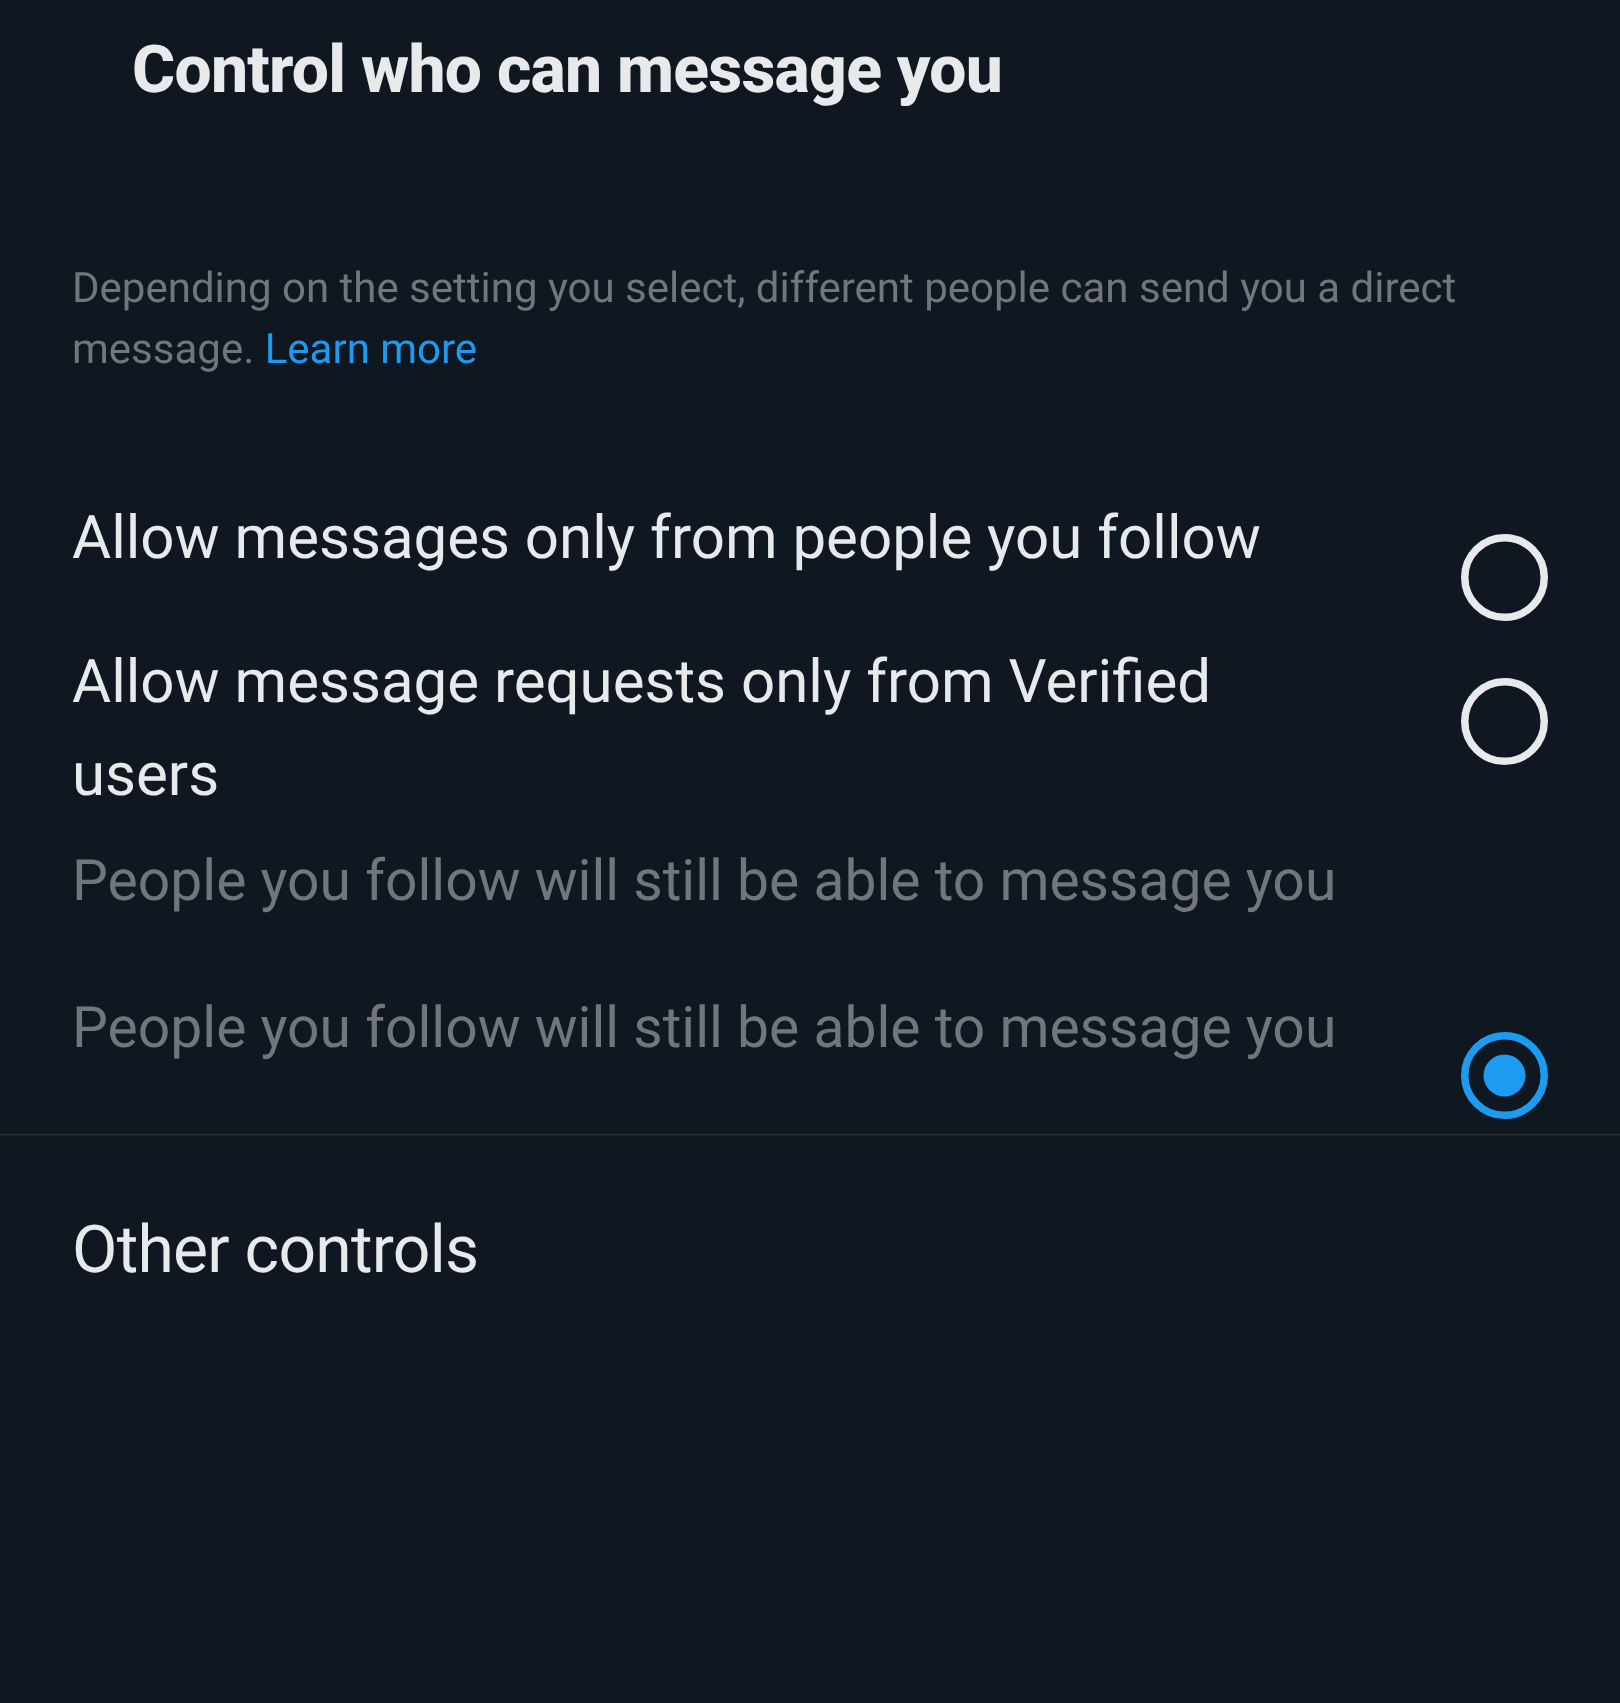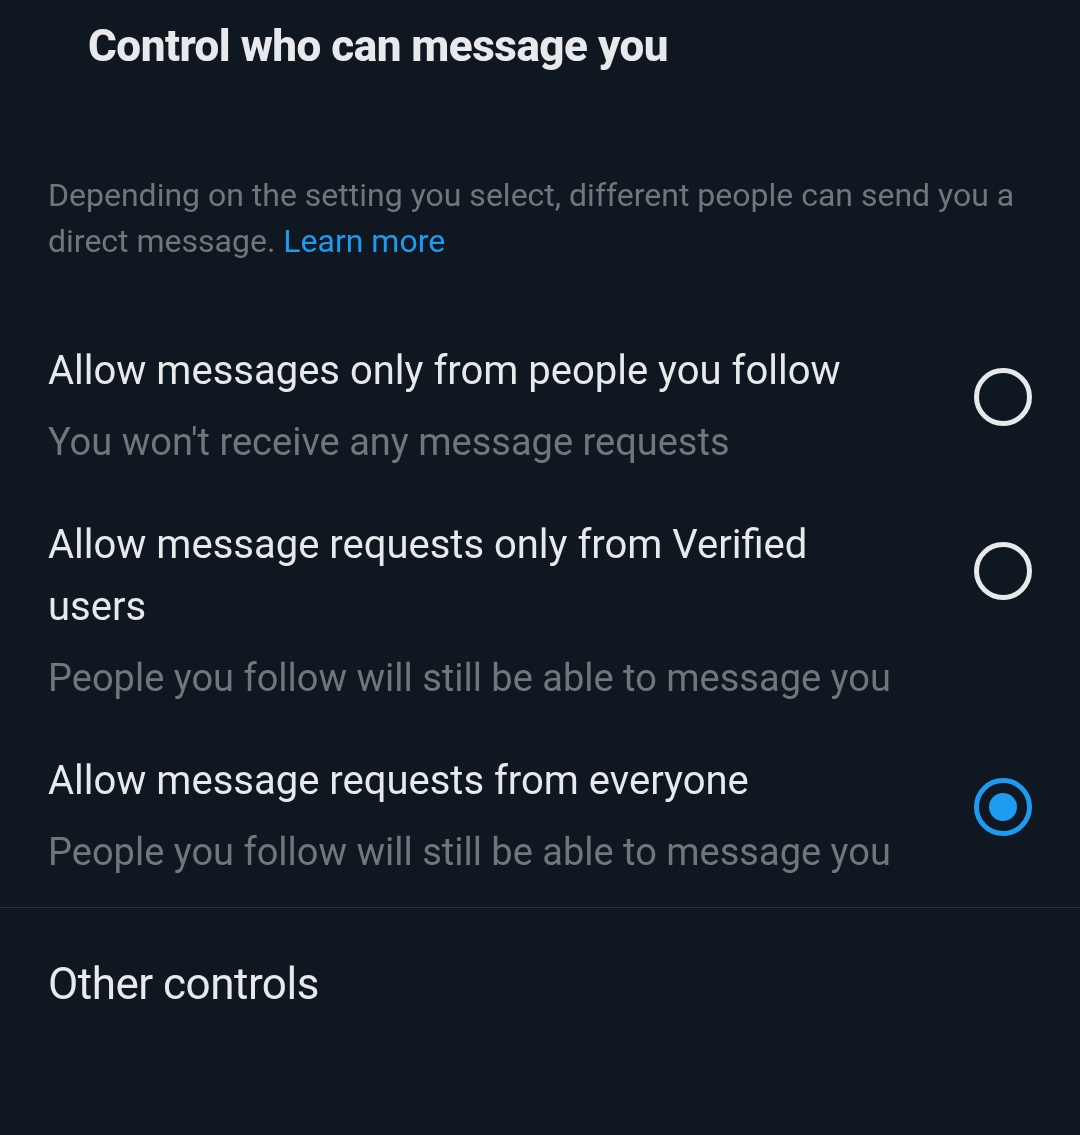--- a/index.html
+++ b/index.html
@@ -20,21 +20,21 @@
     }
     .section-title {
       font-size: 44px;
       font-weight: 800;
       color: #e7e9ea;
       letter-spacing: -0.5px;
       margin-bottom: 100px;
       margin-left: 40px;
     }
     .section-description {
-      font-size: 32px;
+      font-size: 28px;
       color: #71767b;
       line-height: 1.45;
       margin-bottom: 75px;
     }
     .learn-more-link {
       color: #1d9bf0;
       text-decoration: none;
       cursor: pointer;
     }
     .radio-option {
@@ -110,40 +110,38 @@
 <div class="container">
   <h1 class="section-title">Control who can message you</h1>
 
   <p class="section-description">
     <span>Depending on the setting you select, different people can send you a direct message. </span><a class="learn-more-link">Learn more</a>
   </p>
 
   <div class="radio-option">
     <div class="radio-text">
       <div class="radio-label">Allow messages only from people you follow</div>
-      <div class="radio-description">You won't receive any message requests</div>
     </div>
     <div class="radio-control">
       <div class="radio-unselected"></div>
     </div>
   </div>
 
   <div class="radio-option">
     <div class="radio-text">
       <div class="radio-label">Allow message requests only from Verified users</div>
       <div class="radio-description">People you follow will still be able to message you</div>
     </div>
     <div class="radio-control">
       <div class="radio-unselected"></div>
     </div>
   </div>
 
   <div class="radio-option last-option">
     <div class="radio-text">
-      <div class="radio-label">Allow message requests from everyone</div>
       <div class="radio-description">People you follow will still be able to message you</div>
     </div>
     <div class="radio-control">
       <div class="radio-selected"></div>
     </div>
   </div>
 
   <div class="divider"></div>
 
   <h1 class="other-controls-title">Other controls</h1>

